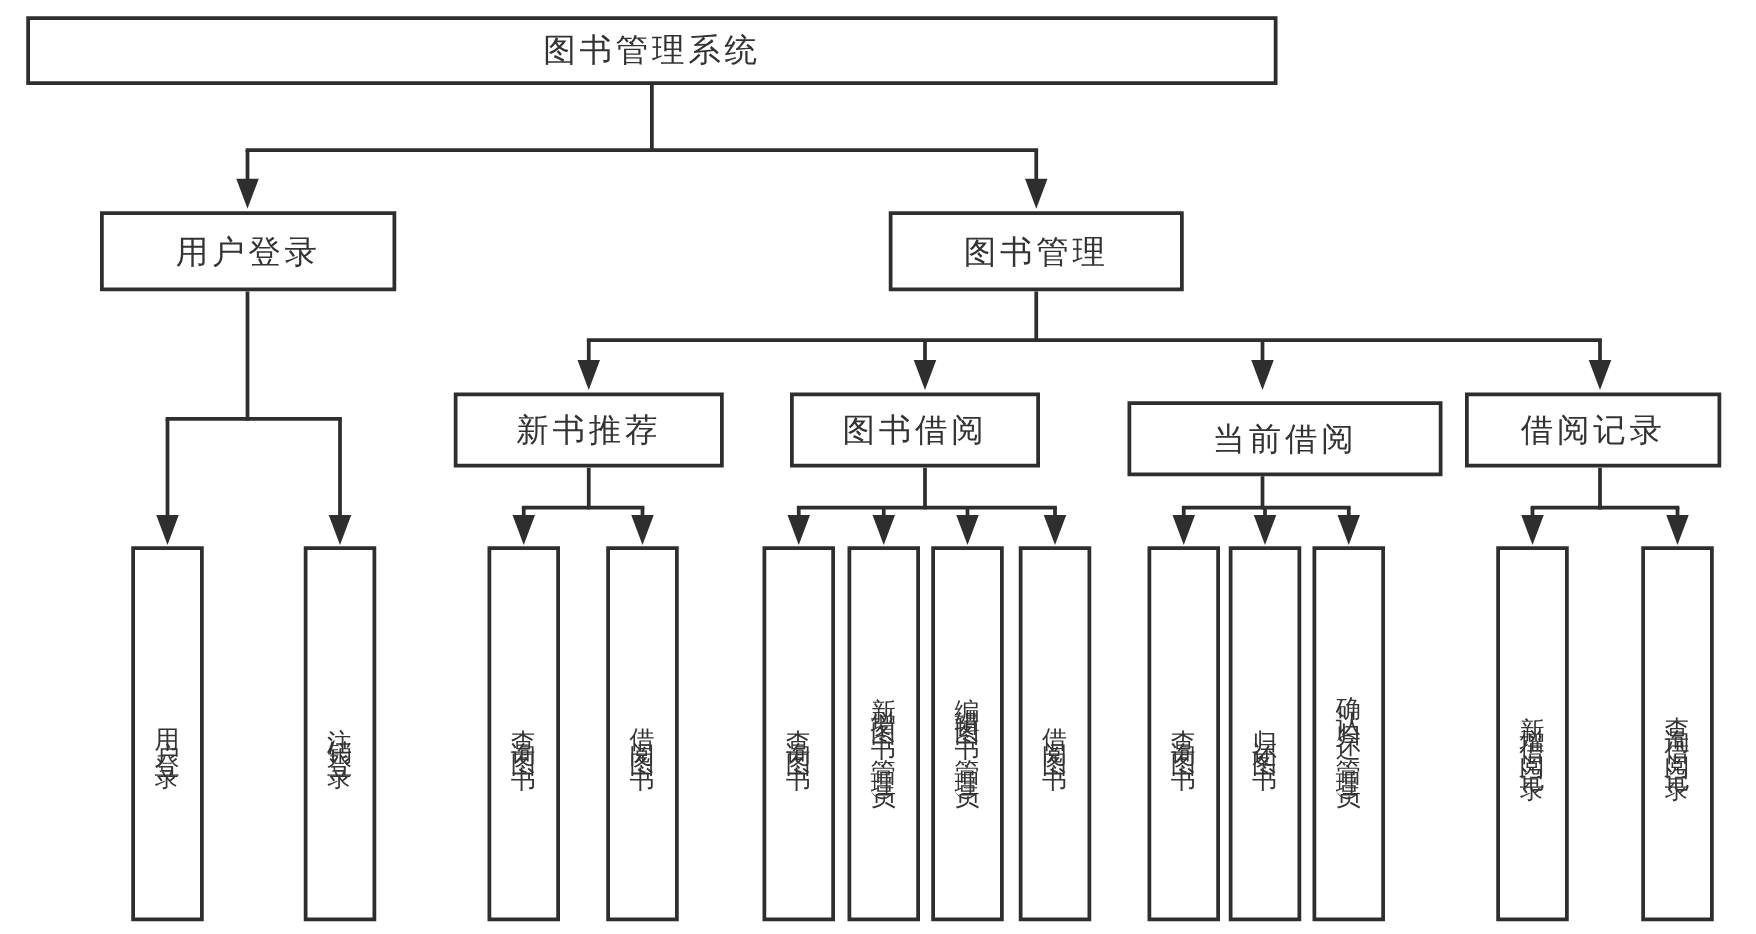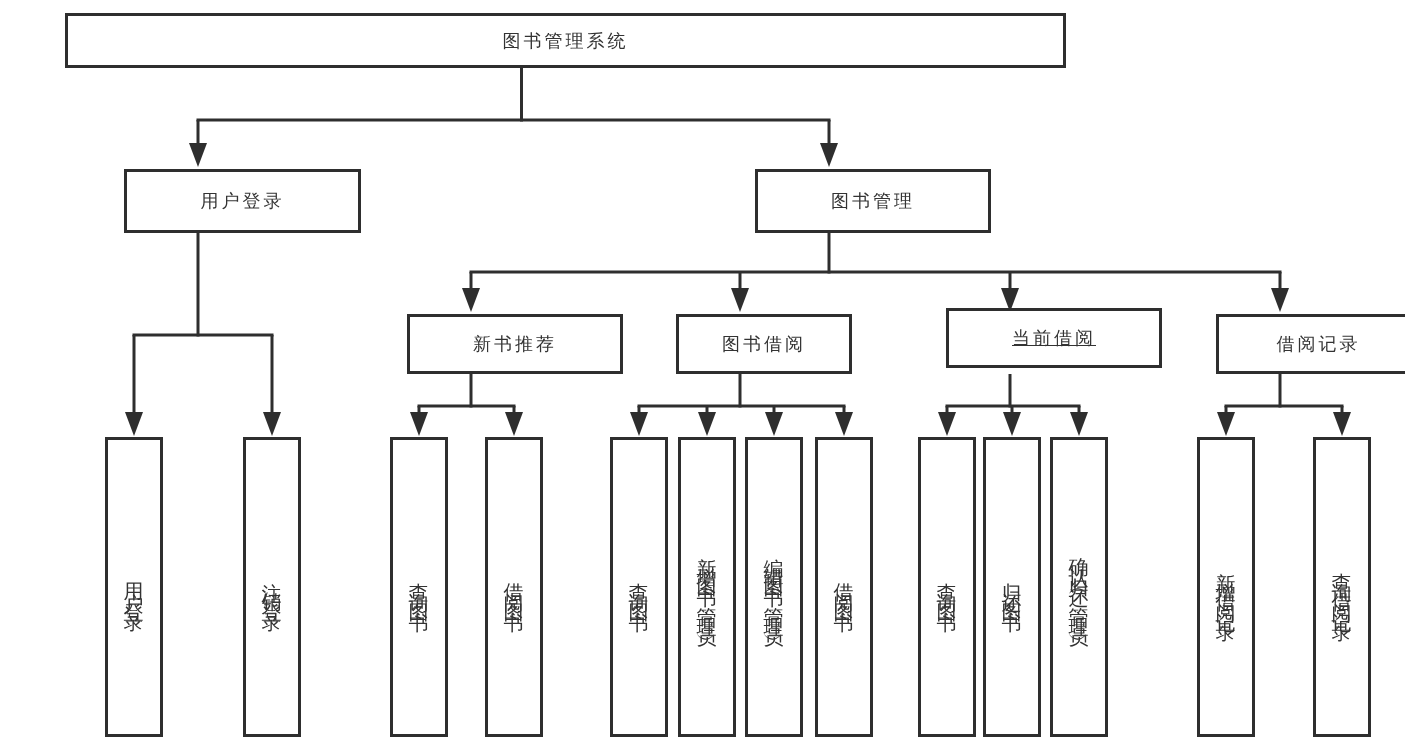--- a/index.html
+++ b/index.html
@@ -9,21 +9,21 @@
   body{background:var(--bg);font-family:"DejaVu Sans","Liberation Sans",sans-serif;}
   .canvas{position:relative;width:1405px;height:747px;background:var(--bg);overflow:hidden;}
   .wires{position:absolute;left:0;top:0;z-index:1;}
   .wires line{stroke:var(--line);stroke-width:3;}
   .wires polygon{fill:var(--line);}
   .node{
     position:absolute;box-sizing:border-box;border:3px solid var(--border);
     background:#fff;display:flex;align-items:center;justify-content:center;
     color:var(--text);z-index:2;
   }
-  .hnode{font-size:18px;letter-spacing:3px;white-space:nowrap;margin-left:44px;}
+  .hnode{font-size:26px;letter-spacing:3px;white-space:nowrap;}
   .vnode .vtext{
     writing-mode:vertical-rl;text-orientation:mixed;
     font-size:20px;letter-spacing:10px;line-height:1;
   }
   .watermark{
     position:absolute;z-index:5;left:1152px;top:716px;
     font-size:21px;letter-spacing:1px;color:var(--watermark);
     text-shadow:0 0 3px #fff,1px 1px 2px #fff;white-space:nowrap;
   }
 </style>
@@ -101,24 +101,24 @@
   <div class="node hnode" style="left:80px;top:169px;width:237px;height:64px;">
     <span>用户登录</span>
   </div>
   <div class="node hnode" style="left:363px;top:314px;width:216px;height:60px;">
     <span>新书推荐</span>
   </div>
 
   <div class="node hnode" style="left:711px;top:169px;width:236px;height:64px;">
     <span>图书管理</span>
   </div>
-  <div class="node hnode" style="left:632px;top:314px;width:176px;height:60px;">
+  <div class="node hnode" style="left:632px;top:314px;width:200px;height:60px;">
     <span>图书借阅</span>
   </div>
-  <div class="node hnode" style="left:902px;top:308px;width:216px;height:60px;text-decoration:underline;">
+  <div class="node hnode" style="left:902px;top:321px;width:252px;height:60px;">
     <span>当前借阅</span>
   </div>
   <div class="node hnode" style="left:1172px;top:314px;width:205px;height:60px;">
     <span>借阅记录</span>
   </div>
 
   <div class="node vnode" style="left:105px;top:437px;width:58px;height:300px;">
     <span class="vtext">用户登录</span>
   </div>
   <div class="node vnode" style="left:243px;top:437px;width:58px;height:300px;">

